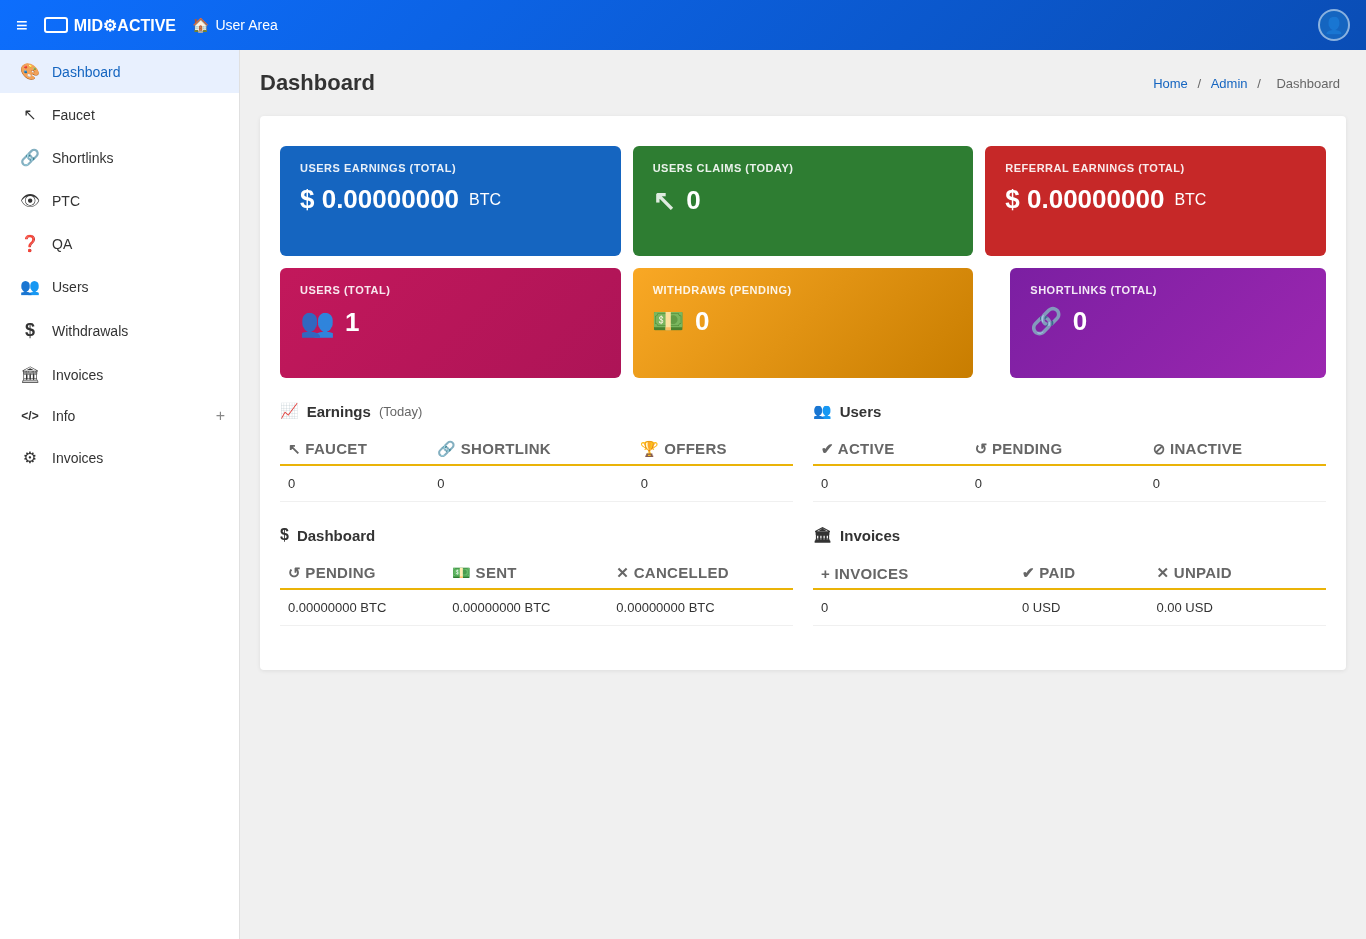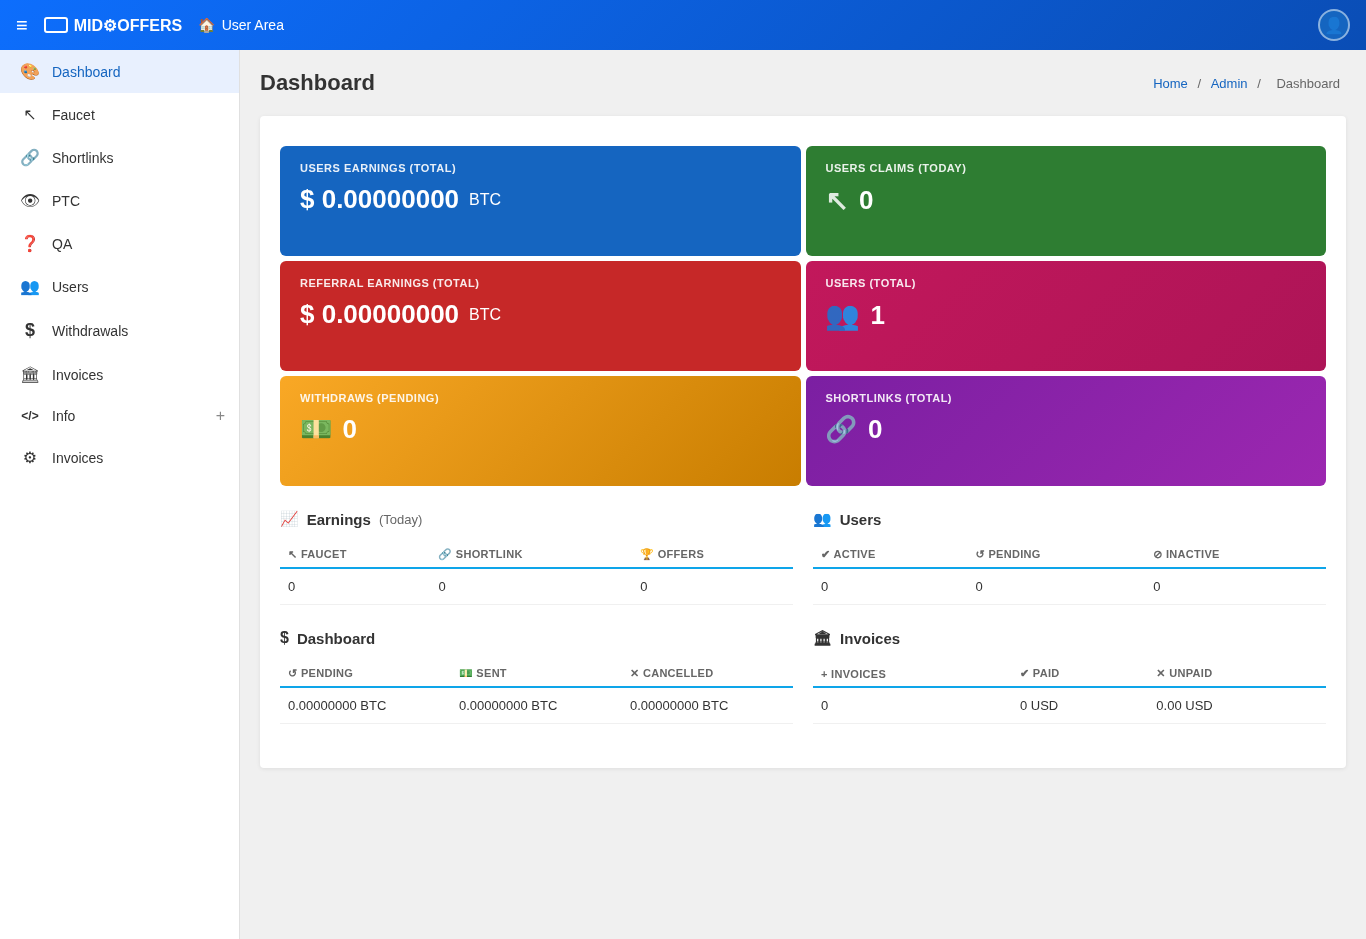--- a/index.html
+++ b/index.html
@@ -90,22 +90,22 @@
     .dashboard-container {
       background: #fff;
       border-radius: 4px;
       padding: 30px 20px 20px;
       box-shadow: 0 1px 4px rgba(0,0,0,0.08);
     }
 
     
     .stat-cards {
       display: grid;
-      grid-template-columns: repeat(2, 1fr);
-      gap: 5px;
+      grid-template-columns: repeat(3, 1fr);
+      gap: 12px;
       margin-bottom: 24px;
     }
     .stat-card {
       border-radius: 6px;
       padding: 16px 20px 20px;
       color: #fff;
       min-height: 110px;
     }
     .stat-card-label {
       font-size: 11px;
@@ -122,65 +122,65 @@
       align-items: center;
       gap: 10px;
     }
     .stat-card-value .icon { font-size: 28px; opacity: 0.9; }
     .stat-card-value .btc { font-size: 16px; font-weight: 400; }
     .card-blue { background: #1565c0; }
     .card-green { background: #2e7d32; }
     .card-red { background: #c62828; }
     .card-pink { background: linear-gradient(135deg, #c2185b, #ad1457); }
     .card-gold { background: linear-gradient(135deg, #f9a825, #c87d00); }
-    .card-purple { background: linear-gradient(135deg, #7b1fa2, #9c27b0); }
+    .card-purple { background: linear-gradient(135deg, #7b1fa2, #9c27b0); margin-left: 25px; }
 
     
     .sections-row {
       display: grid;
       grid-template-columns: 1fr 1fr;
       gap: 20px;
       margin-bottom: 24px;
     }
     .section-title {
       font-size: 15px;
       font-weight: 600;
       color: #333;
       margin-bottom: 14px;
       display: flex;
       align-items: center;
       gap: 8px;
     }
     .section-table { width: 100%; border-collapse: collapse; }
     .section-table th {
-      font-size: 11px;
+      font-size: 15px;
       font-weight: 700;
       color: #666;
       text-transform: uppercase;
       letter-spacing: 0.3px;
-      border-bottom: 2px solid #0ea5e9;
+      border-bottom: 2px solid #eab308;
       padding: 6px 8px;
       text-align: left;
     }
     .section-table td {
       padding: 10px 8px;
       font-size: 13px;
       color: #333;
       border-bottom: 1px solid #f0f0f0;
     }
   </style>
 </head>
 <body>
 
 <nav class="topbar">
   <div class="topbar-left">
     <div class="topbar-menu-icon">≡</div>
     <div class="topbar-logo">
       <span class="topbar-logo-icon"></span>
-      <span>MID⚙OFFERS</span>
+      <span>MID⚙ACTIVE</span>
     </div>
     <div class="topbar-user-area">
       <span style="font-size:14px">🏠</span>
       <span>User Area</span>
     </div>
   </div>
   <div class="topbar-avatar">👤</div>
 </nav>
 
 <div class="layout">

